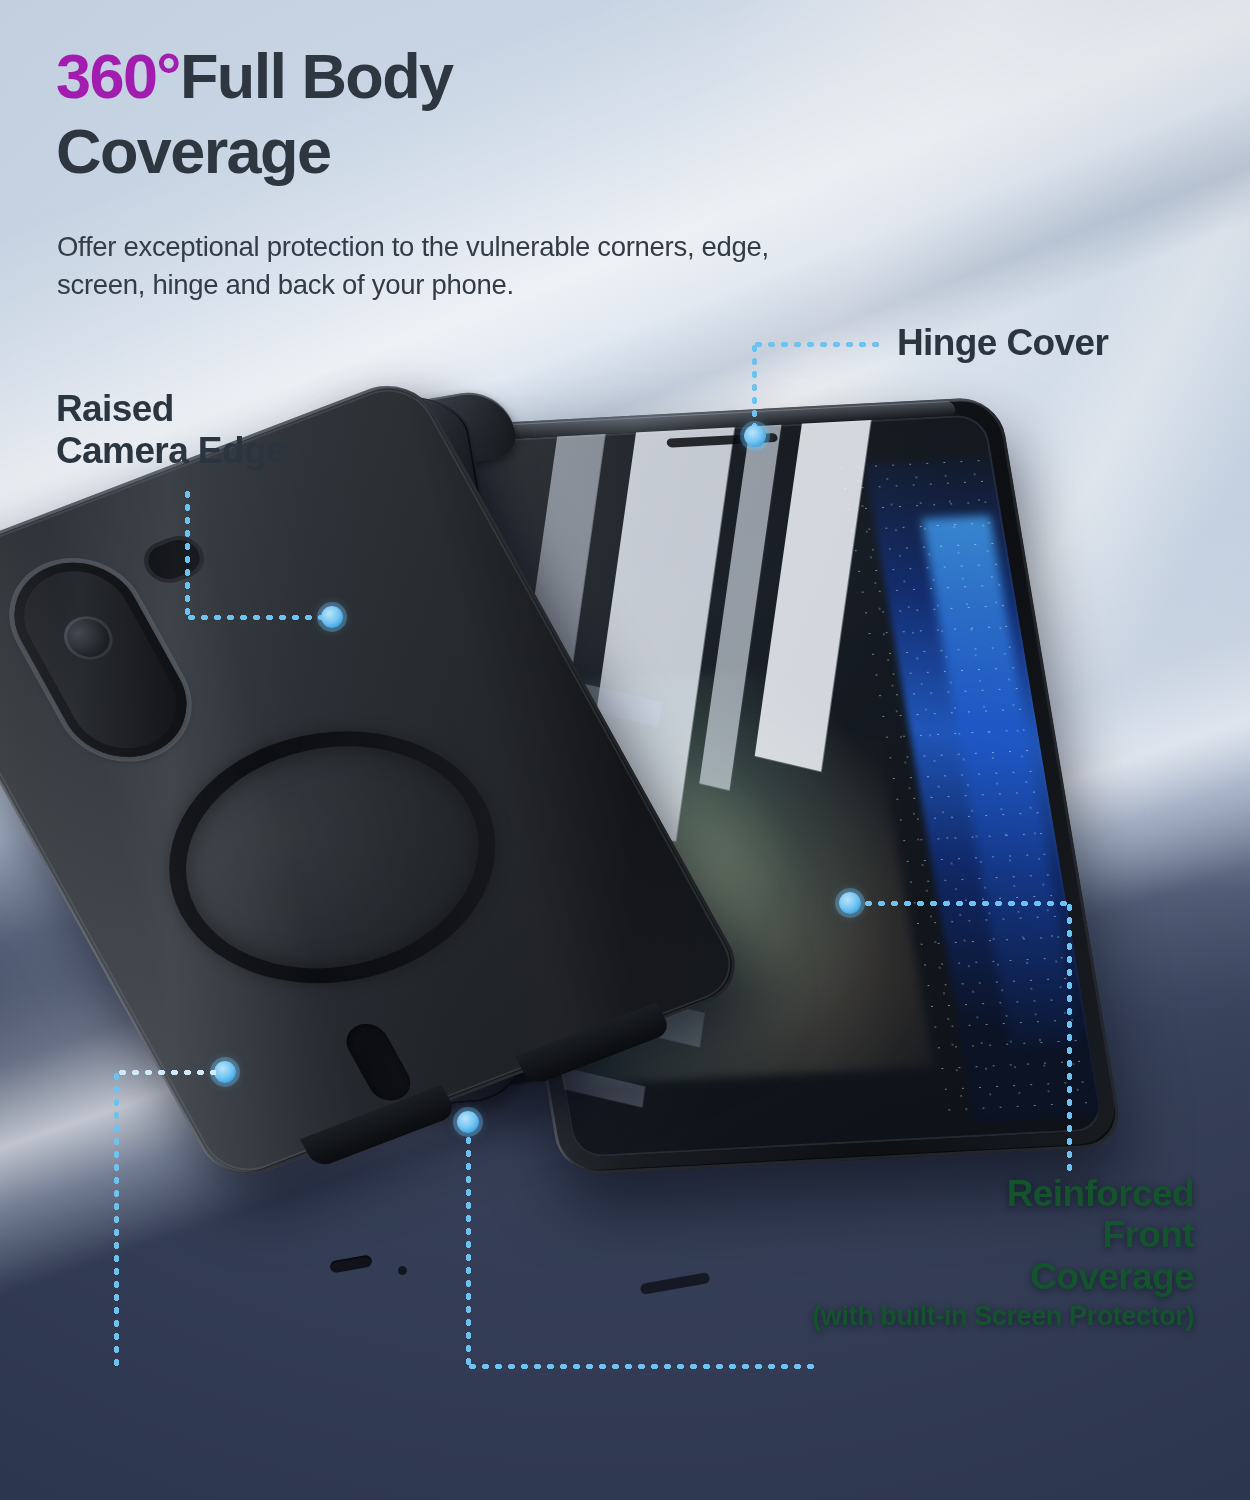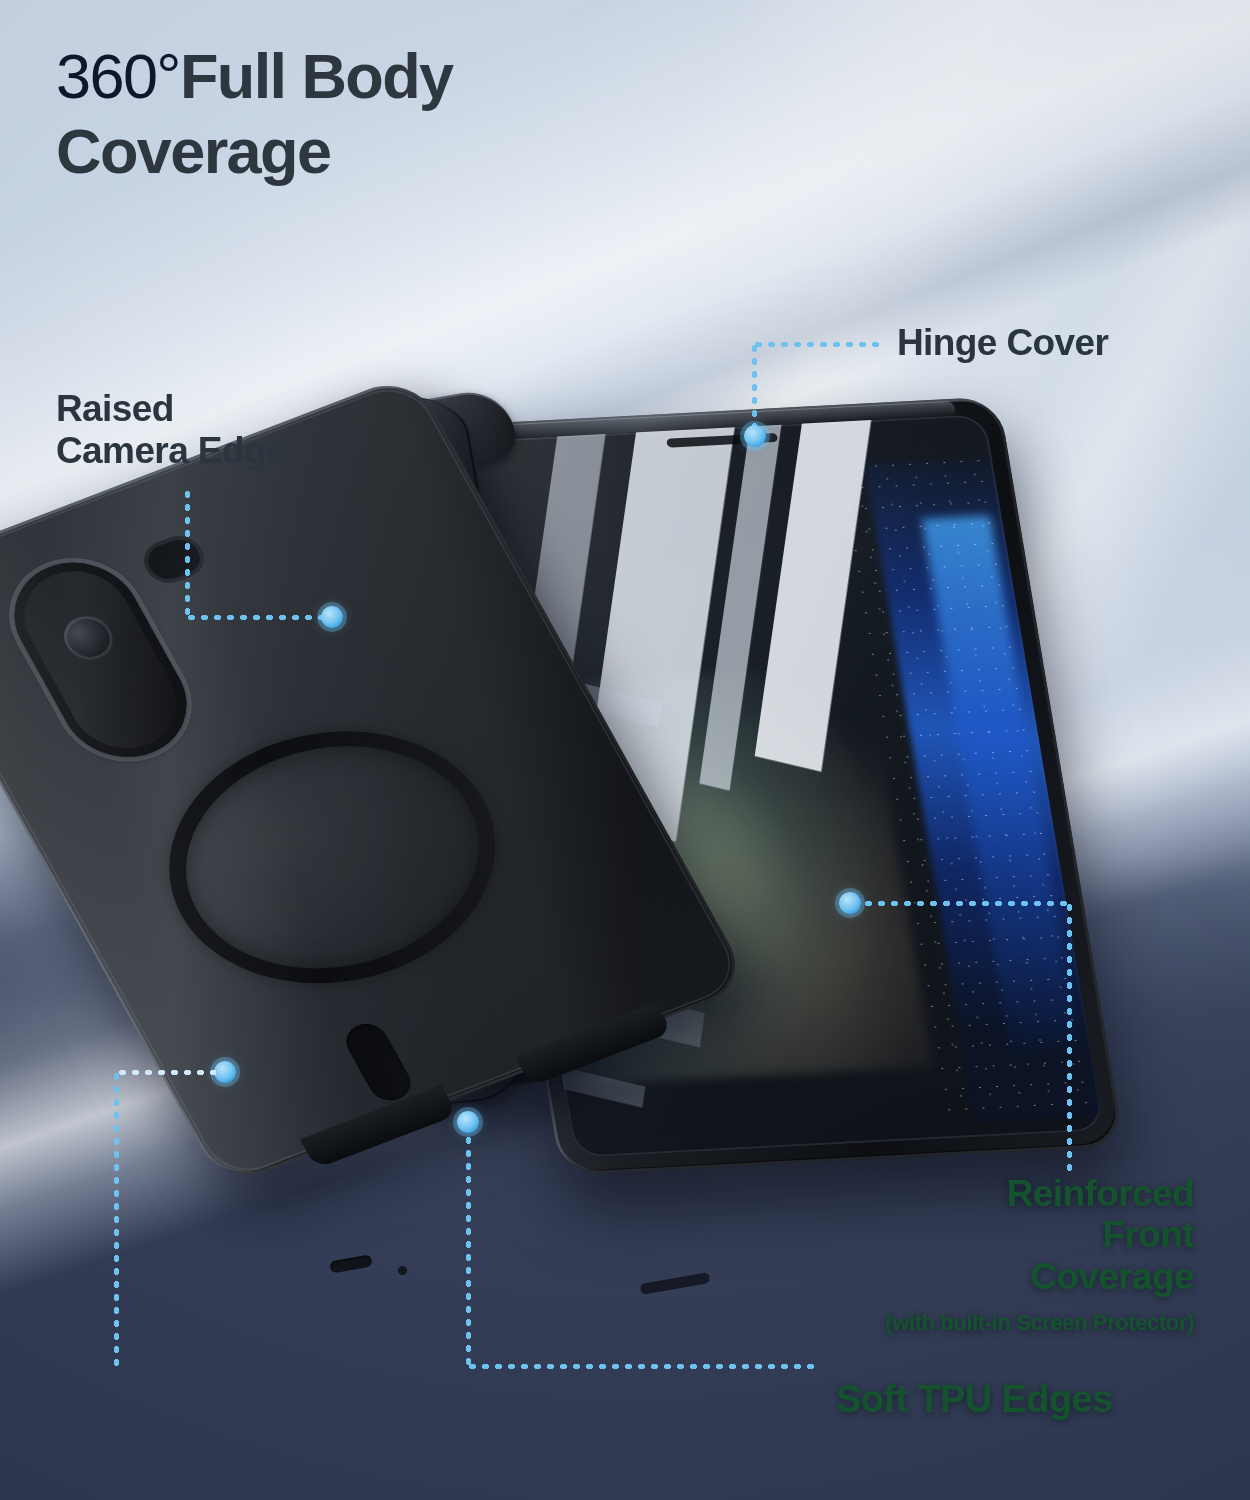--- a/index.html
+++ b/index.html
@@ -77,36 +77,36 @@
     background:radial-gradient(130% 90% at 50% 40%, rgba(255,255,255,.12), rgba(20,28,48,.16) 100%);
     pointer-events:none;
   }
 
   
   .headline{
     position:absolute; left:56px; top:46px; width:660px;
     font-size:63px; line-height:.98; font-weight:700;
     letter-spacing:-1.6px; color:#2e3640;
   }
-  .headline .deg{ color:#0f172a; font-weight:400; }
+  .headline .deg{ color:#a21caf; font-weight:700; }
   .headline .ln2{ display:block; margin-top:13px; }
 
   .subtext{
     position:absolute; left:57px; top:228px; width:800px;
     font-size:27.5px; line-height:1.38; color:#333b46; letter-spacing:-.3px;
   }
 
   .lbl{ position:absolute; font-weight:700; letter-spacing:-.6px; }
   .lbl-dark{ color:#2b3540; }
   .lbl-white{ color:#14532d; text-shadow:0 2px 7px rgba(10,16,30,.55); }
 
   #lbl-camera{ left:56px; top:388px; font-size:37px; line-height:1.14; }
   #lbl-hinge { left:897px; top:322px; font-size:37px; }
   #lbl-reinf { right:56px; top:1173px; font-size:37px; line-height:1.12; text-align:right; }
-  #lbl-reinf .sub{ display:block; font-size:22px; letter-spacing:-.4px; margin-top:14px; white-space:nowrap; }
+  #lbl-reinf .sub{ display:block; font-size:27px; letter-spacing:-.4px; margin-top:4px; white-space:nowrap; }
   #lbl-sturdy{ left:78px; top:1378px; font-size:38px; }
   #lbl-tpu   { left:836px; top:1378px; font-size:38px; }
 
   
   .callout{ position:absolute; inset:0; pointer-events:none; }
   .dot{
     position:absolute; width:22px; height:22px; border-radius:50%;
     background:radial-gradient(circle at 38% 34%, #b9e4fb 0%, #79c6f2 45%, #3aa4e6 78%, #2b95e8 100%);
     box-shadow:0 0 0 4px rgba(120,200,245,.30), 0 0 11px rgba(80,180,240,.55);
     transform:translate(-50%,-50%);
@@ -447,30 +447,30 @@
     <div class="dot" style="left:468px; top:1122px;"></div>
     <div class="dseg v" style="left:466px; top:1134px; height:232px;"></div>
     <div class="dseg h" style="left:466px; top:1364px; width:350px;"></div>
   </div>
 
   <h1 class="headline">
     <span class="deg">360°</span><span>Full Body</span>
     <span class="ln2">Coverage</span>
   </h1>
 
+  <p class="subtext">Offer exceptional protection to the vulnerable corners, edge, screen, hinge and back of your phone.</p>
 
   <div class="lbl lbl-dark" id="lbl-hinge">Hinge Cover</div>
 
   <div class="lbl lbl-dark" id="lbl-camera">
     <span>Raised</span><br>
     <span>Camera Edge</span>
   </div>
 
   <div class="lbl lbl-white" id="lbl-reinf">
     <span>Reinforced</span><br>
     <span>Front</span><br>
     <span>Coverage</span>
     <span class="sub">(with built-in Screen Protector)</span>
   </div>
 
-  <div class="lbl lbl-white" id="lbl-tpu">Soft TPU Edges</div>
 
 </div>
 
 </body></html>

